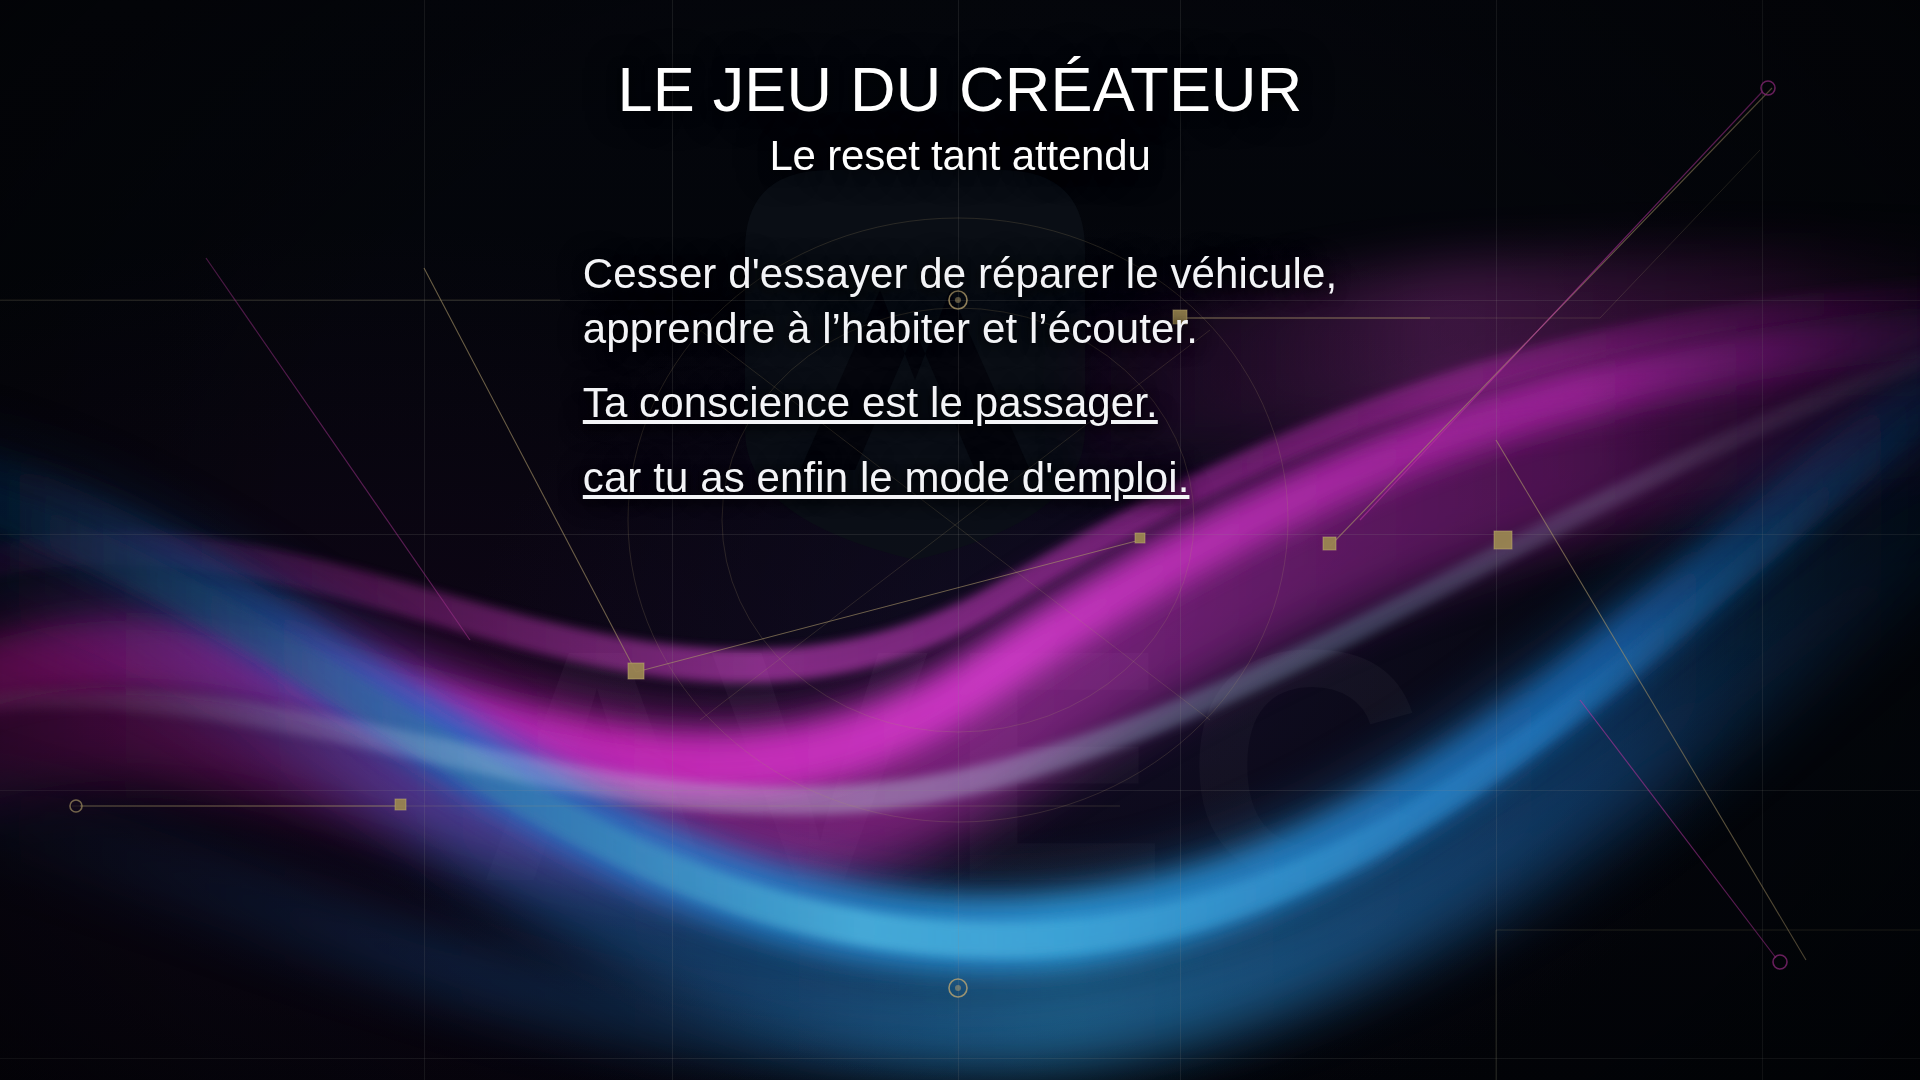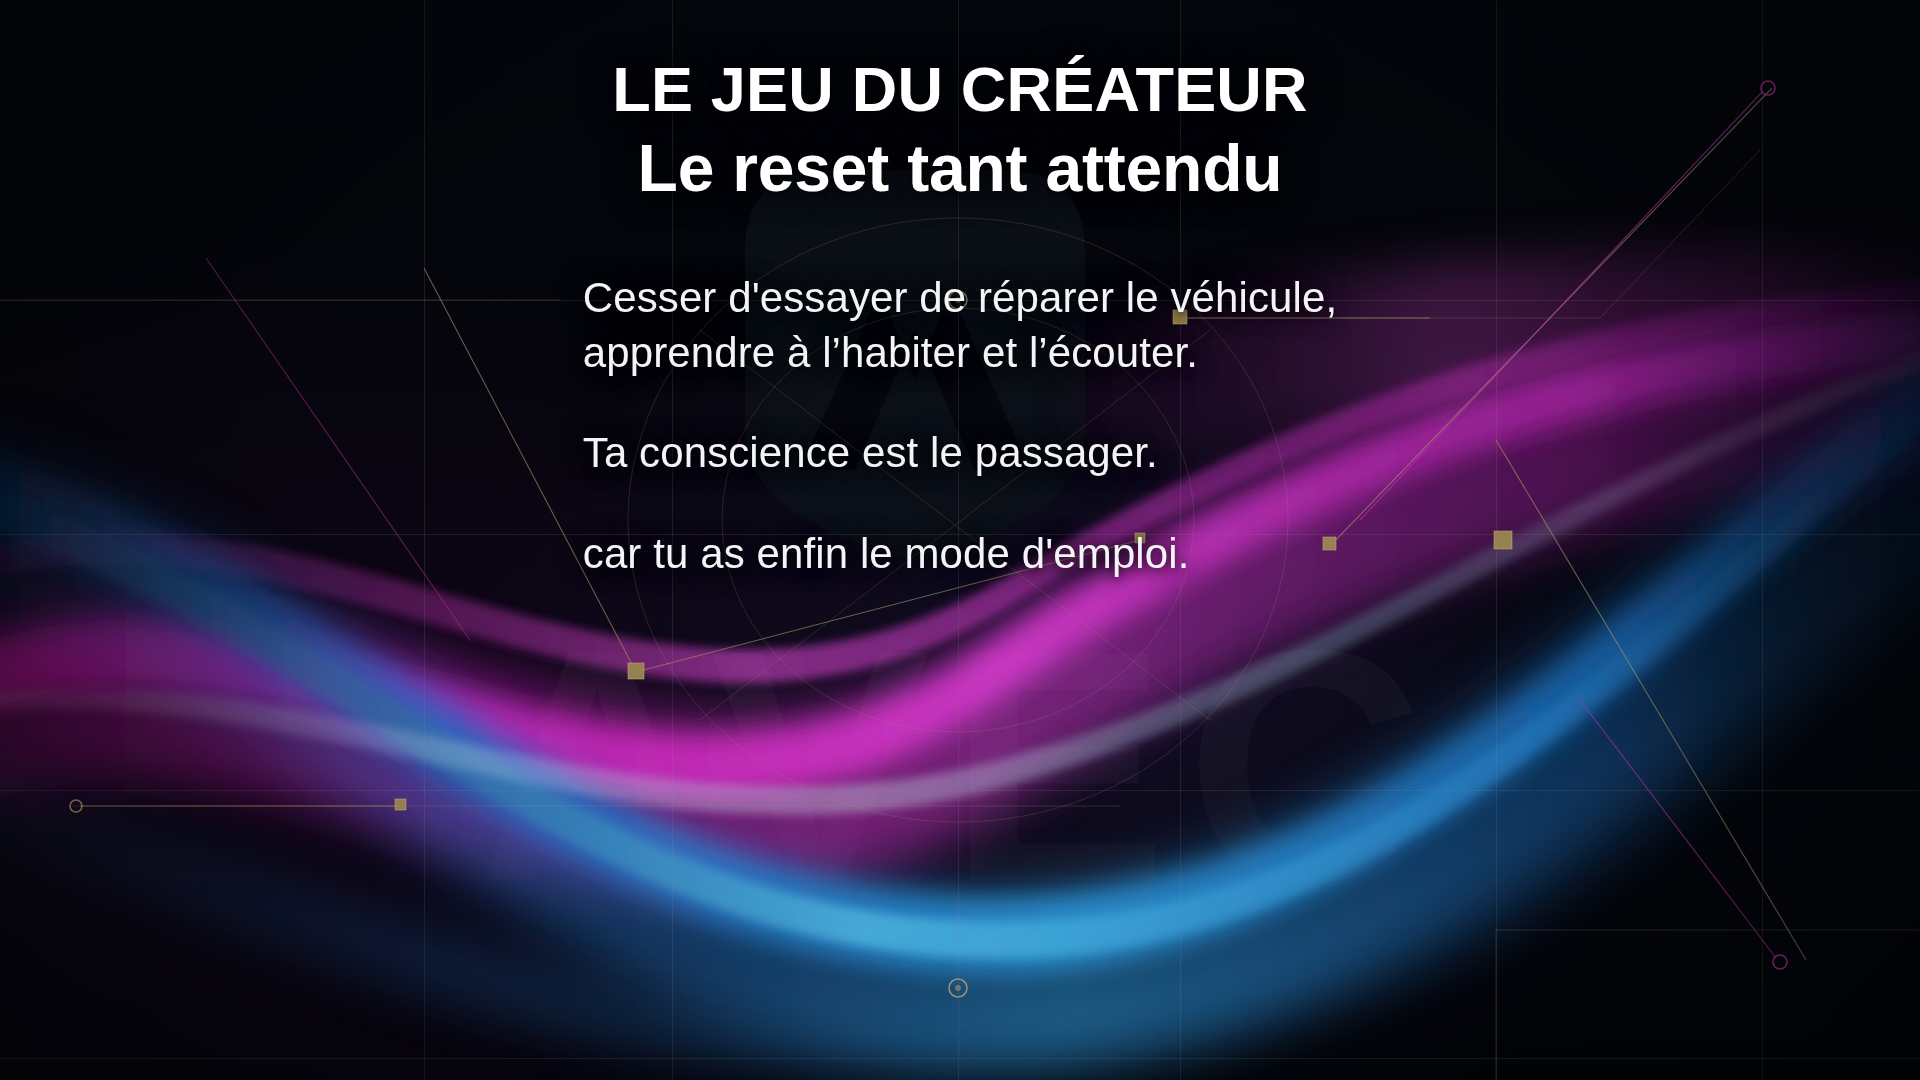--- a/index.html
+++ b/index.html
@@ -53,51 +53,51 @@
     inset: 0;
     z-index: 10;
     display: flex;
     flex-direction: column;
     align-items: center;
     padding-top: 58px;
   }
 
   .headline {
     color: #ffffff;
-    font-weight: 700;
+    font-weight: 400;
     text-align: center;
     letter-spacing: -0.4px;
     line-height: 1.0;
     text-shadow: 0 2px 14px rgba(0,0,0,0.85), 0 0 34px rgba(0,0,0,0.5);
   }
 
   #title-line1 {
     font-size: 63px;
     letter-spacing: 0.2px;
     margin-bottom: 14px;
   }
 
   #title-line2 {
-    font-size: 66px;
+    font-size: 42px;
     letter-spacing: -0.2px;
   }
 
   #body-block {
     margin-top: 70px;
     text-align: left;
     color: #f3f4f7;
     font-weight: 400;
     font-size: 42px;
     line-height: 1.30;
     text-shadow: 0 2px 12px rgba(0,0,0,0.9), 0 0 26px rgba(0,0,0,0.65);
     letter-spacing: 0.1px;
   }
 
   .para { margin: 0; }
-  .para + .para { margin-top: 46px; }
+  .para + .para { margin-top: 20px; text-decoration: underline; }
   .para .line { display: block; white-space: nowrap; }
 </style>
 </head>
 <body>
 
 <div id="slide">
 
   <svg id="mark-layer" class="layer" viewBox="0 0 1920 1080" preserveAspectRatio="none">
     <defs>
       <linearGradient id="markFade" x1="0" y1="0" x2="0" y2="1">

